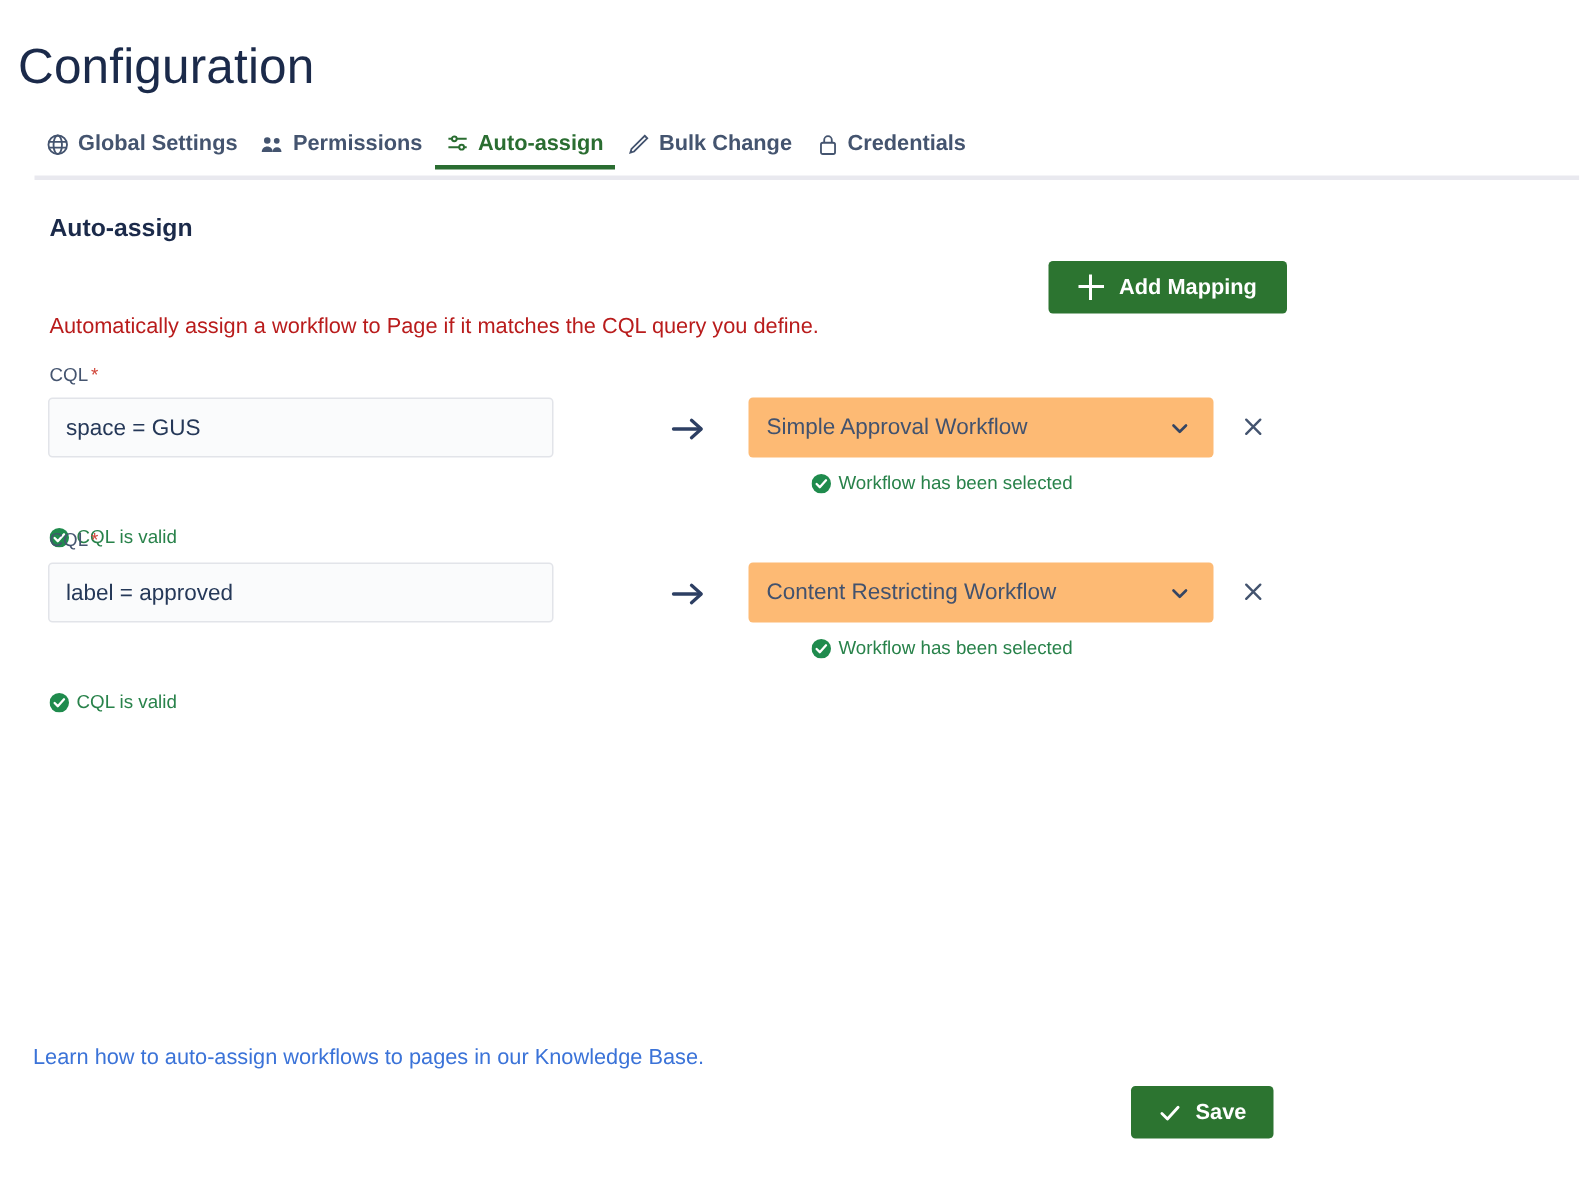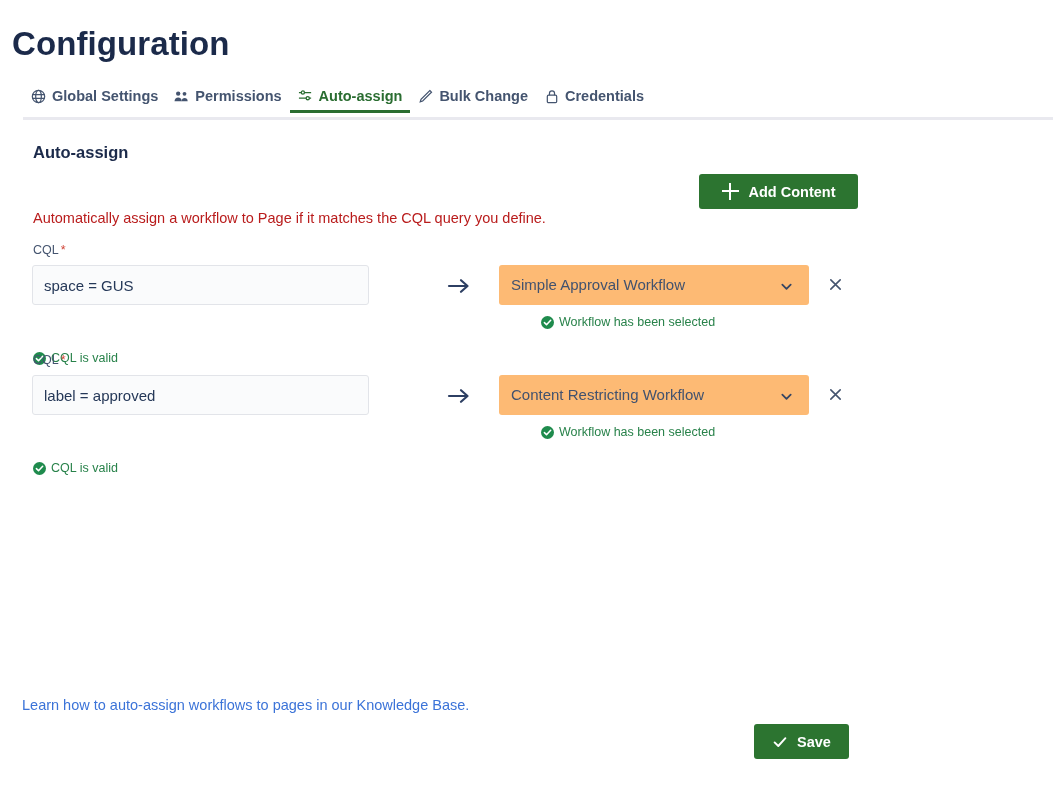--- a/index.html
+++ b/index.html
@@ -19,21 +19,21 @@
     background: #ffffff;
     overflow: hidden;
   }
 
   
   .page-title {
     position: absolute;
     left: 12px;
     top: 23px;
     font-size: 33px;
-    font-weight: 700;
+    font-weight: 400;
     color: #1b2a4a;
     letter-spacing: 0.1px;
     line-height: 42px;
   }
 
   
   .tabbar {
     position: absolute;
     left: 0;
     top: 88px;
@@ -332,21 +332,21 @@
       </div>
 
     </div>
   </div>
 
   <div class="section-title">Auto-assign</div>
   <div class="section-desc">Automatically assign a workflow to Page if it matches the CQL query you define.</div>
 
   <button class="btn-add">
     <span class="plus"></span>
-    <span>Add Content</span>
+    <span>Add Mapping</span>
   </button>
 
   <div class="rows">
 
     <div class="row row-1">
       <div class="field-label">
         <span>CQL</span><span class="req">*</span>
       </div>
       <input class="cql-input" type="text" value="space = GUS" style="">
       <span class="arrow">

